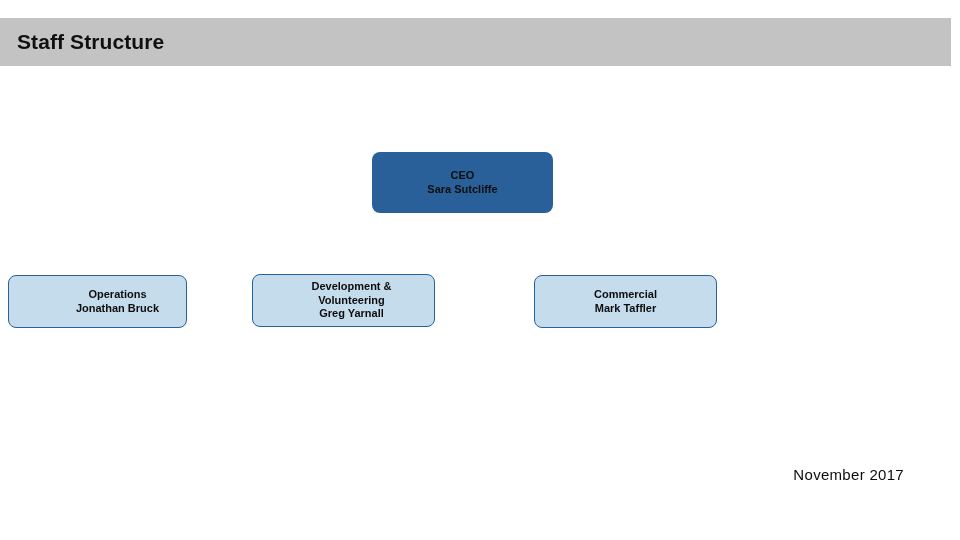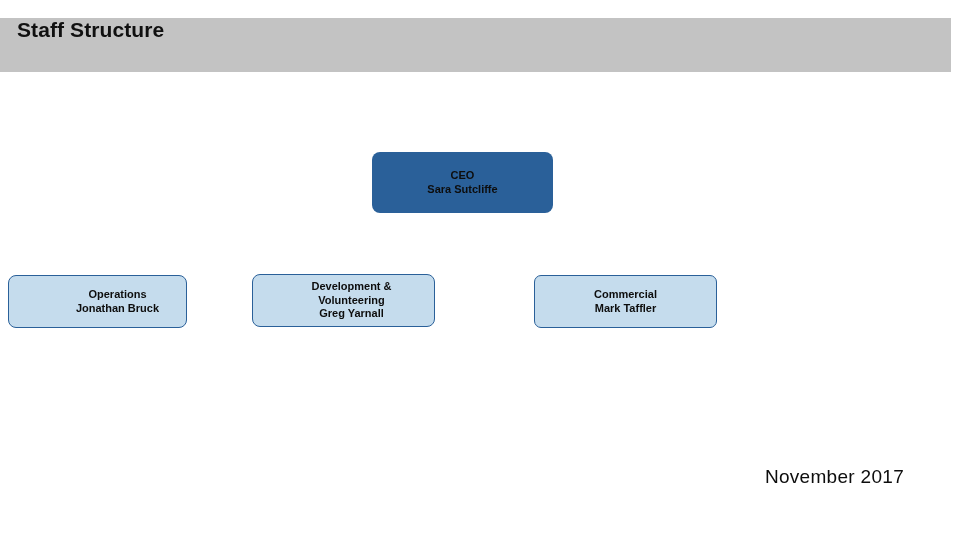--- a/index.html
+++ b/index.html
@@ -14,23 +14,24 @@
     overflow: hidden;
     position: relative;
   }
 
   
   .title-bar {
     position: absolute;
     left: 0;
     top: 18px;
     width: 951px;
-    height: 54px;
+    height: 48px;
     background: #c3c3c3;
     display: flex;
+    align-items: center;
   }
   .title-text {
     font-size: 21px;
     font-weight: bold;
     color: #101010;
     padding-left: 17px;
     letter-spacing: 0.1px;
   }
 
   
@@ -77,29 +78,29 @@
     border: 1px solid #2a6099;
     border-radius: 8px;
     color: #0d0d0d;
     font-size: 11px;
     font-weight: bold;
     height: 53px;
   }
 
   .node-ops       { left: 8px;   top: 275px; width: 179px; padding-left: 40px; }
   .node-dev       { left: 252px; top: 274px; width: 183px; padding-left: 16px; }
-  .node-comm      { left: 534px; top: 275px; width: 183px; border-radius: 7px; }
+  .node-comm      { left: 534px; top: 275px; width: 183px; }
   .node-talent    { left: 774px; top: 275px; width: 179px; }
 
   
   .footer-date {
     position: absolute;
     right: 56px;
     top: 466px;
-    font-size: 19px;
+    font-size: 15px;
     color: #0d0d0d;
     letter-spacing: 0.3px;
   }
 </style>
 </head>
 <body>
 
 <div class="title-bar">
   <span class="title-text">Staff Structure</span>
 </div>

